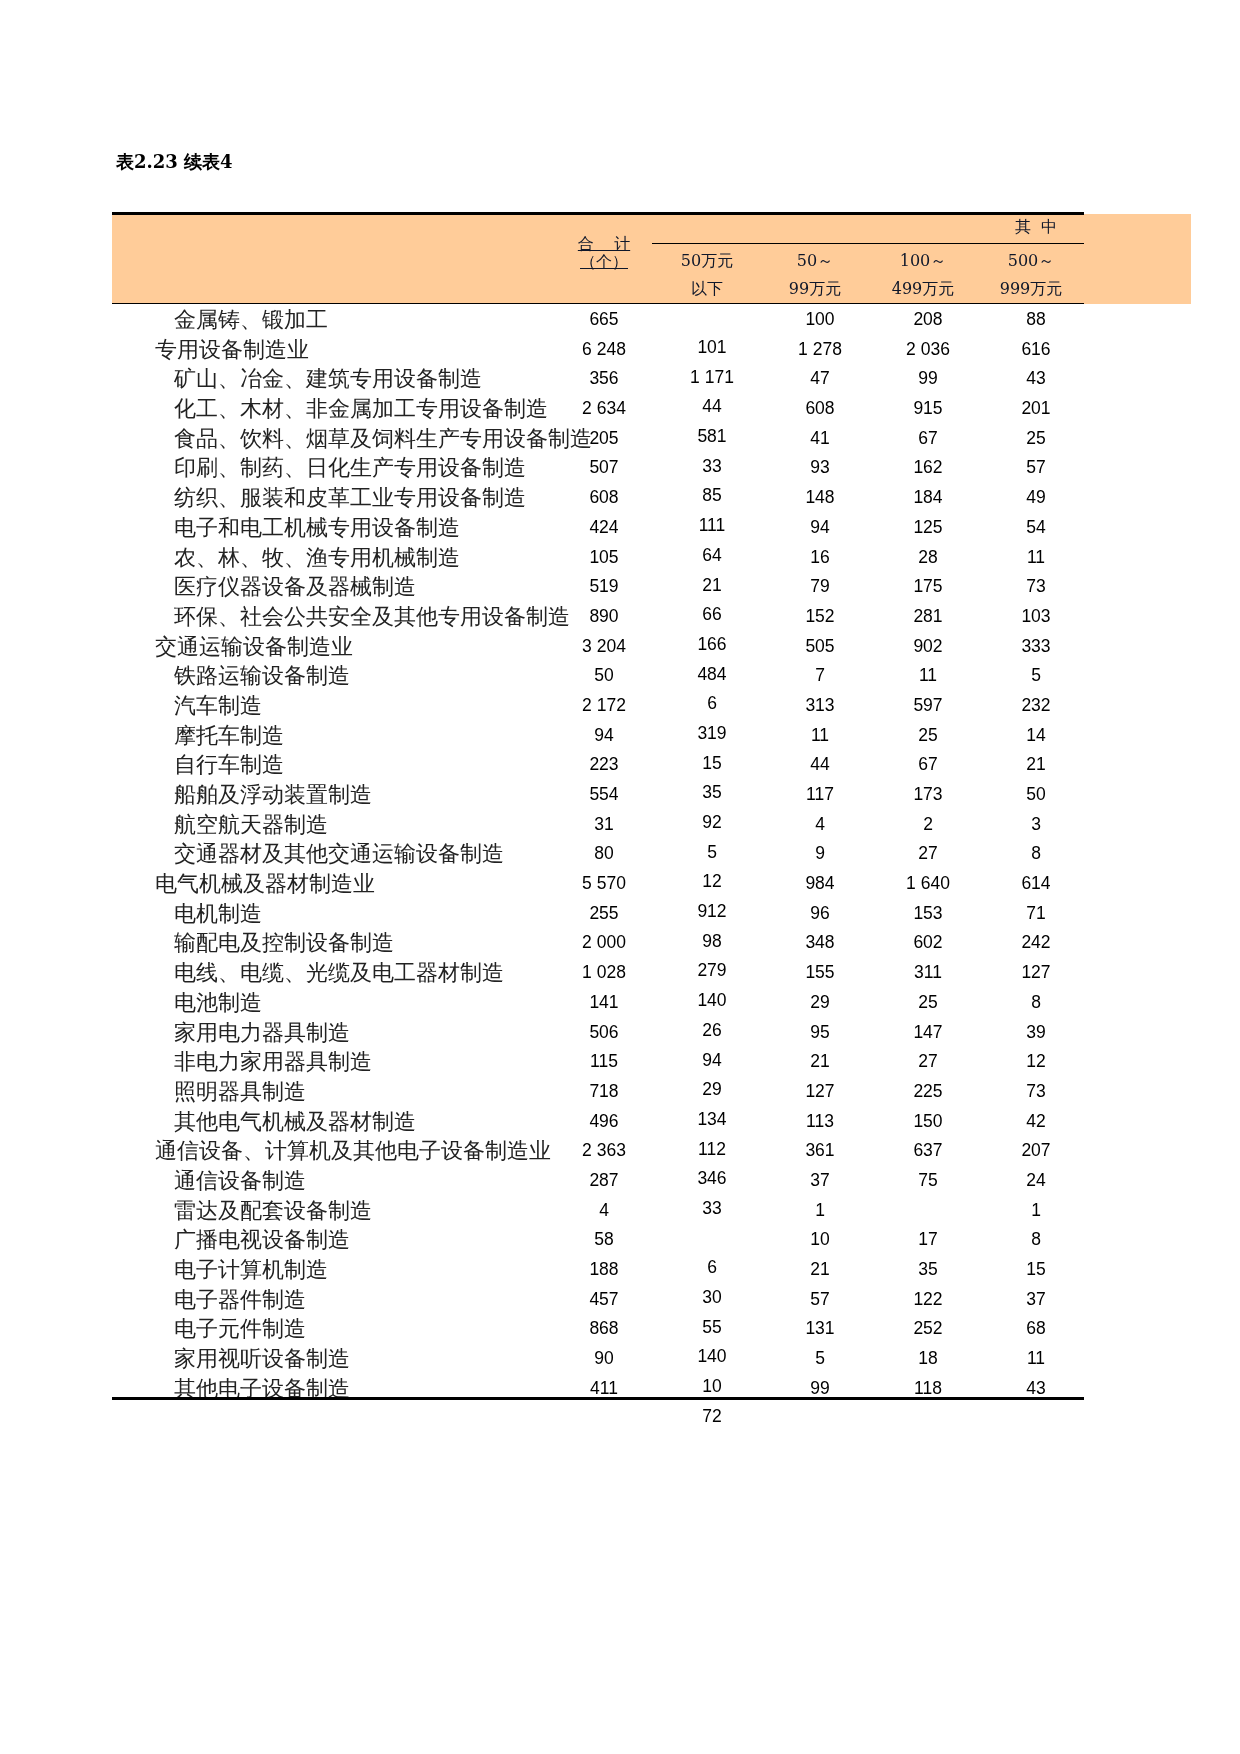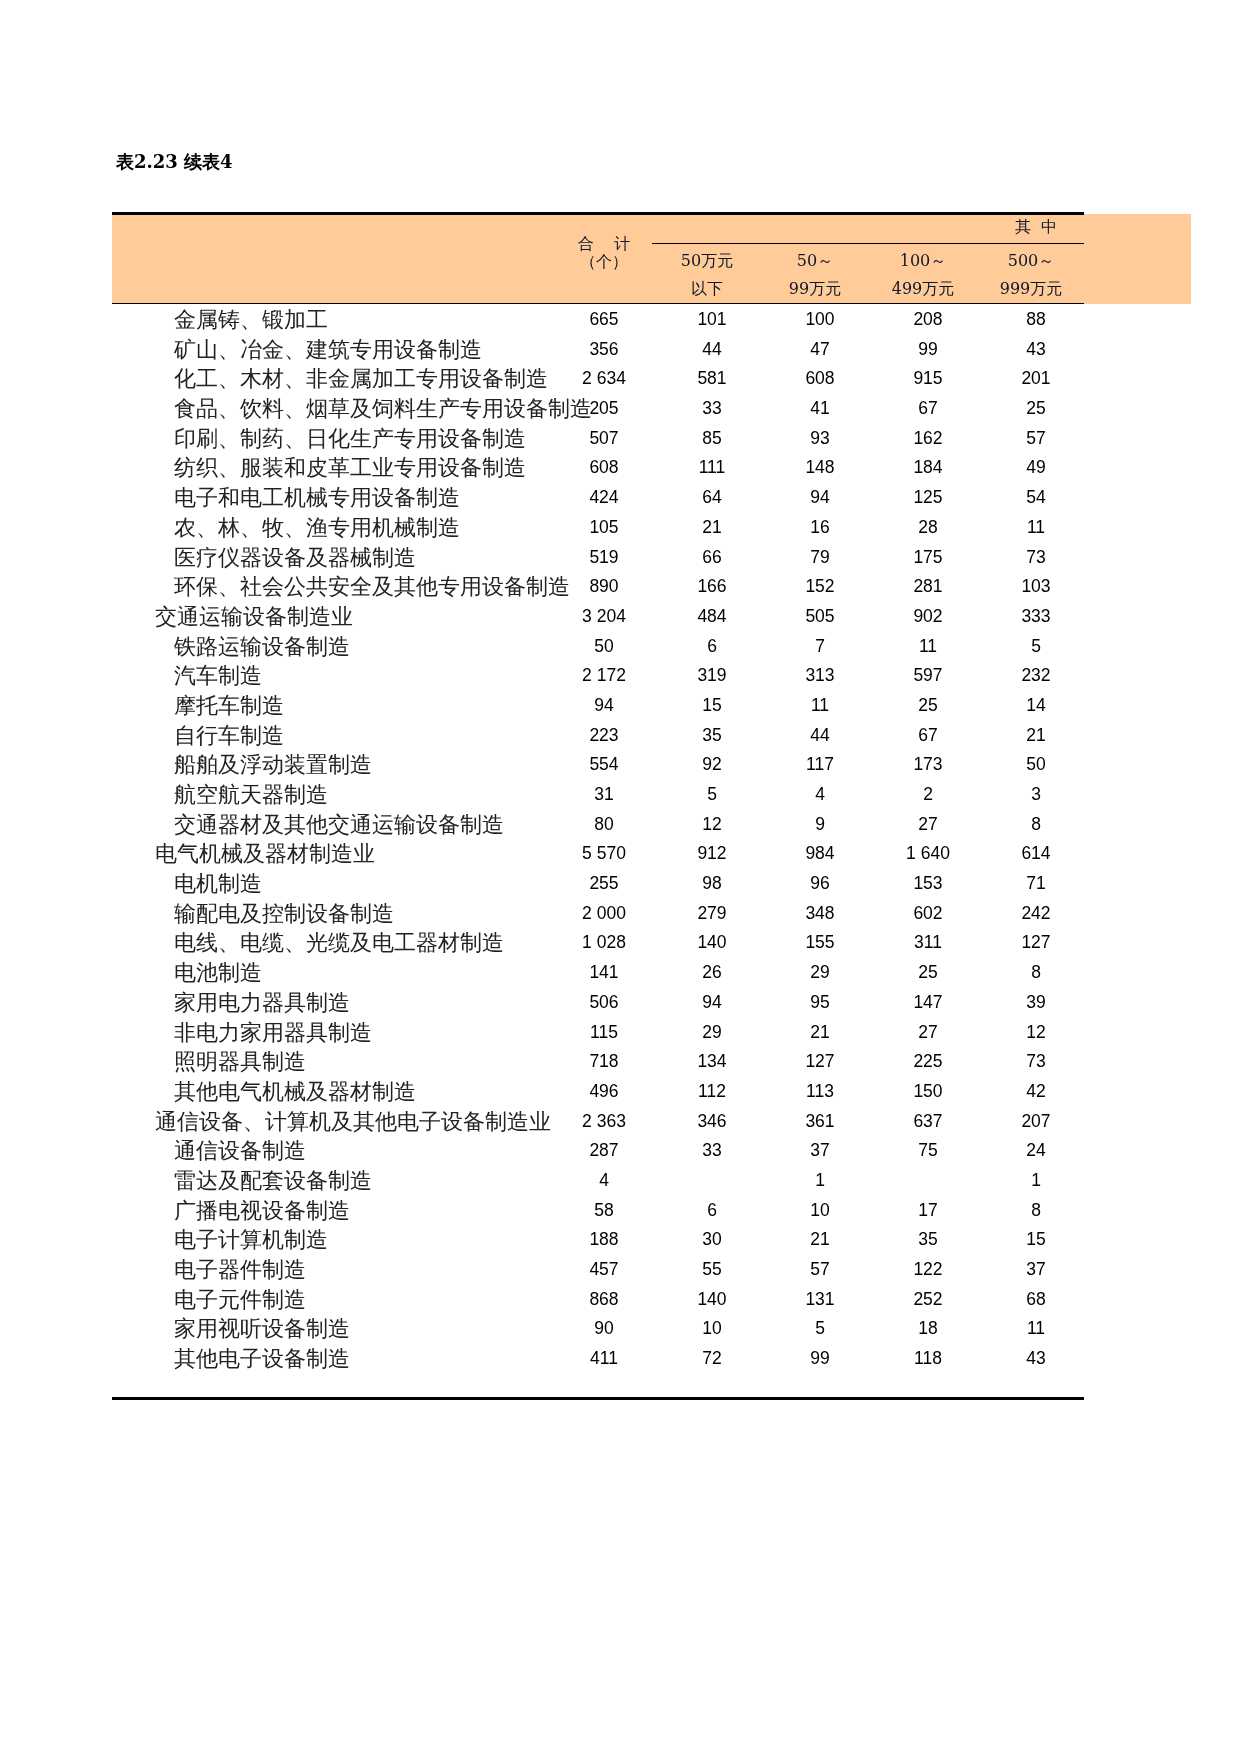--- a/index.html
+++ b/index.html
@@ -12,32 +12,32 @@
   .header { position: absolute; left: 112px; top: 215px; width: 972px; height: 89px; }
   .hcell { position: absolute; font-family: "DejaVu Serif", "Liberation Serif", serif; font-size: 16px; color: #0f172a; text-align: center; }
   .sub-rule { position: absolute; left: 652px; top: 243px; width: 432px; height: 1px; background: #000; }
   .head-bottom { position: absolute; left: 112px; top: 303px; width: 972px; height: 1px; background: #000; }
   .bottom-rule { position: absolute; left: 112px; top: 1397px; width: 972px; height: 3px; background: #000; }
   .rows { position: absolute; left: 112px; top: 305px; width: 972px; }
   .row { position: relative; height: 29.7px; line-height: 29.7px; font-size: 17.5px; }
   .row .name { position: absolute; left: 62px; font-family: "DejaVu Sans", "Liberation Sans", sans-serif; font-size: 22px; color: #222; white-space: nowrap; }
   .row.major .name { left: 43px; }
   .row .num { position: absolute; width: 100px; text-align: center; font-family: "Liberation Sans", "DejaVu Sans", sans-serif; }
-  .c0 { left: 442px; } .c1 { left: 550px; } .c2 { left: 658px; } .c3 { left: 766px; } .c4 { left: 874px; }
+  .c0 { left: 442px; } .c1 { left: 550px; margin-top: 28px; } .c2 { left: 658px; } .c3 { left: 766px; } .c4 { left: 874px; }
 </style>
 </head>
 <body>
 
 <div class="title">表2.23  续表4</div>
 
 <div class="peach-ext"></div>
 <div class="top-rule"></div>
 
 <div class="header">
-  <div class="hcell" style="left:440px; width:104px; top:20px; line-height:18px;">
+  <div class="hcell" style="left:440px; width:104px; top:20px; line-height:18px;text-decoration:underline;">
     <div style="white-space:pre;">合    计</div>
     <div>（个）</div>
   </div>
   <div class="hcell" style="left:874px; width:100px; top:2px; white-space:pre;">其  中</div>
 
   <div class="hcell" style="left:535px; width:120px; top:32px; line-height:28px;">
     <div>50万元</div>
     <div>以下</div>
   </div>
   <div class="hcell" style="left:643px; width:120px; top:32px; line-height:28px;">
@@ -57,20 +57,28 @@
 <div class="head-bottom"></div>
 
 <div class="rows" id="rows">
     <div class="row">
       <span class="name">金属铸、锻加工</span>
       <span class="num c0">665</span>
       <span class="num c1">101</span>
       <span class="num c2">100</span>
       <span class="num c3">208</span>
       <span class="num c4">88</span>
+    </div>
+    <div class="row major">
+      <span class="name">专用设备制造业</span>
+      <span class="num c0">6 248</span>
+      <span class="num c1">1 171</span>
+      <span class="num c2">1 278</span>
+      <span class="num c3">2 036</span>
+      <span class="num c4">616</span>
     </div>
     <div class="row">
       <span class="name">矿山、冶金、建筑专用设备制造</span>
       <span class="num c0">356</span>
       <span class="num c1">44</span>
       <span class="num c2">47</span>
       <span class="num c3">99</span>
       <span class="num c4">43</span>
     </div>
     <div class="row">

